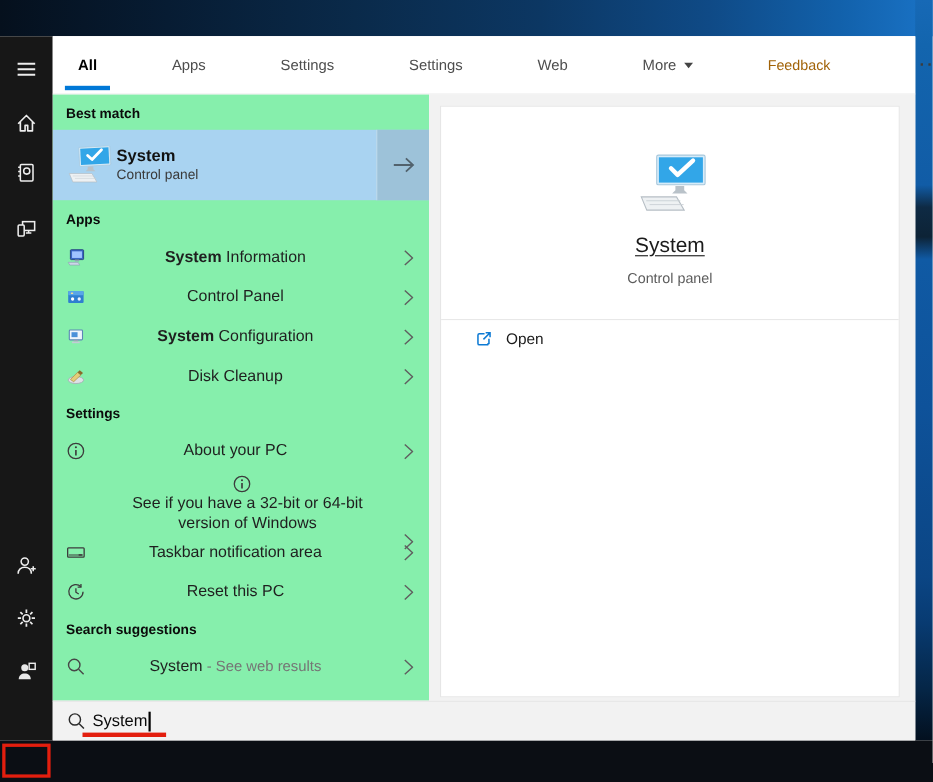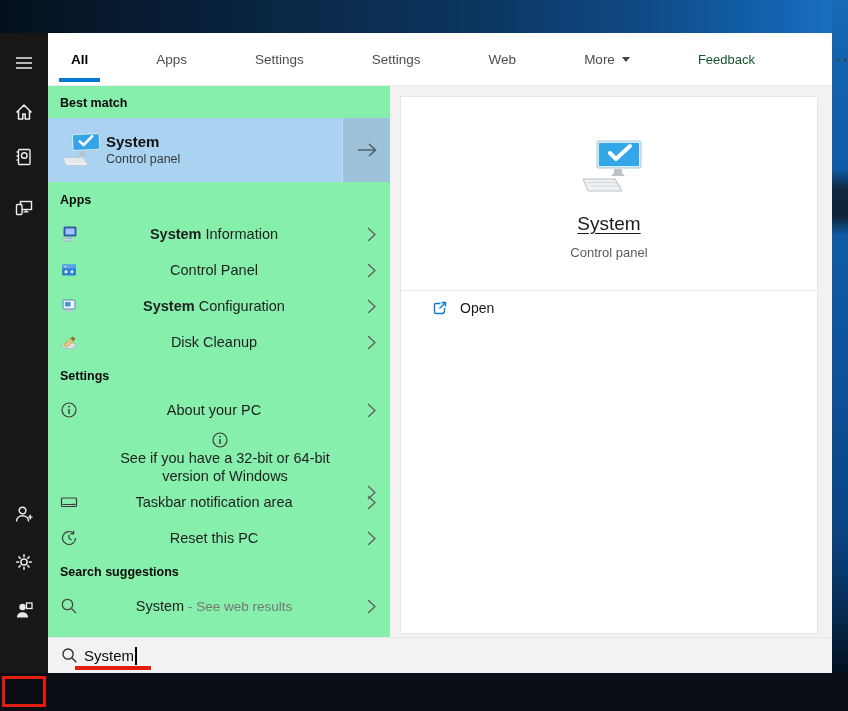--- a/index.html
+++ b/index.html
@@ -23,21 +23,21 @@
   
   .panel { position:absolute; left:48px; top:33px; width:784px; height:640px; background:#fff; }
 
   
   .tabbar { position:absolute; left:0; top:0; width:784px; height:53px; background:#fff;
     border-bottom:1px solid #ececec; display:flex; align-items:center; padding:0 12px 0 23px;gap:42px; }
   .tab { position:relative; height:100%; display:flex; align-items:center; font-size:13.5px; color:#4d4d4d; margin-right:26px; }
   .tab.selected { color:#000; font-weight:700; }
   .tab.selected::after { content:''; position:absolute; left:-12px; right:-12px; bottom:3px; height:4px; background:#0078d7; }
   .caret { width:0; height:0; border-left:4.5px solid transparent; border-right:4.5px solid transparent; border-top:5px solid #444; margin-left:7px; }
-  .tab-feedback { margin-left:auto; margin-right:16px; font-size:13px; color:#14532d; }
+  .tab-feedback { margin-left:auto; margin-right:16px; font-size:13px; color:#a16207; }
   .overflow { font-size:15px; font-weight:700; letter-spacing:2px; color:#3c3c3c; margin-left:23px; }
 
   
   .left-pane { position:absolute; left:0; top:53px; width:342px; height:551px; background:#86efac; overflow:hidden; }
   .sec-hdr { position:absolute; left:12px; font-size:12.5px; font-weight:700; color:#0b0b0b; }
   .bm-row { position:absolute; left:0; top:32px; width:342px; height:64px; background:#a9d3f1; display:flex; align-items:center; }
   .bm-icon { margin-left:12px; width:42px; height:36px; }
   .bm-text { margin-left:4px; }
   .bm-title { font-size:15px; font-weight:700; color:#111; line-height:19px; }
   .bm-sub { font-size:12.5px; color:#3a3a3a; line-height:17px; }

